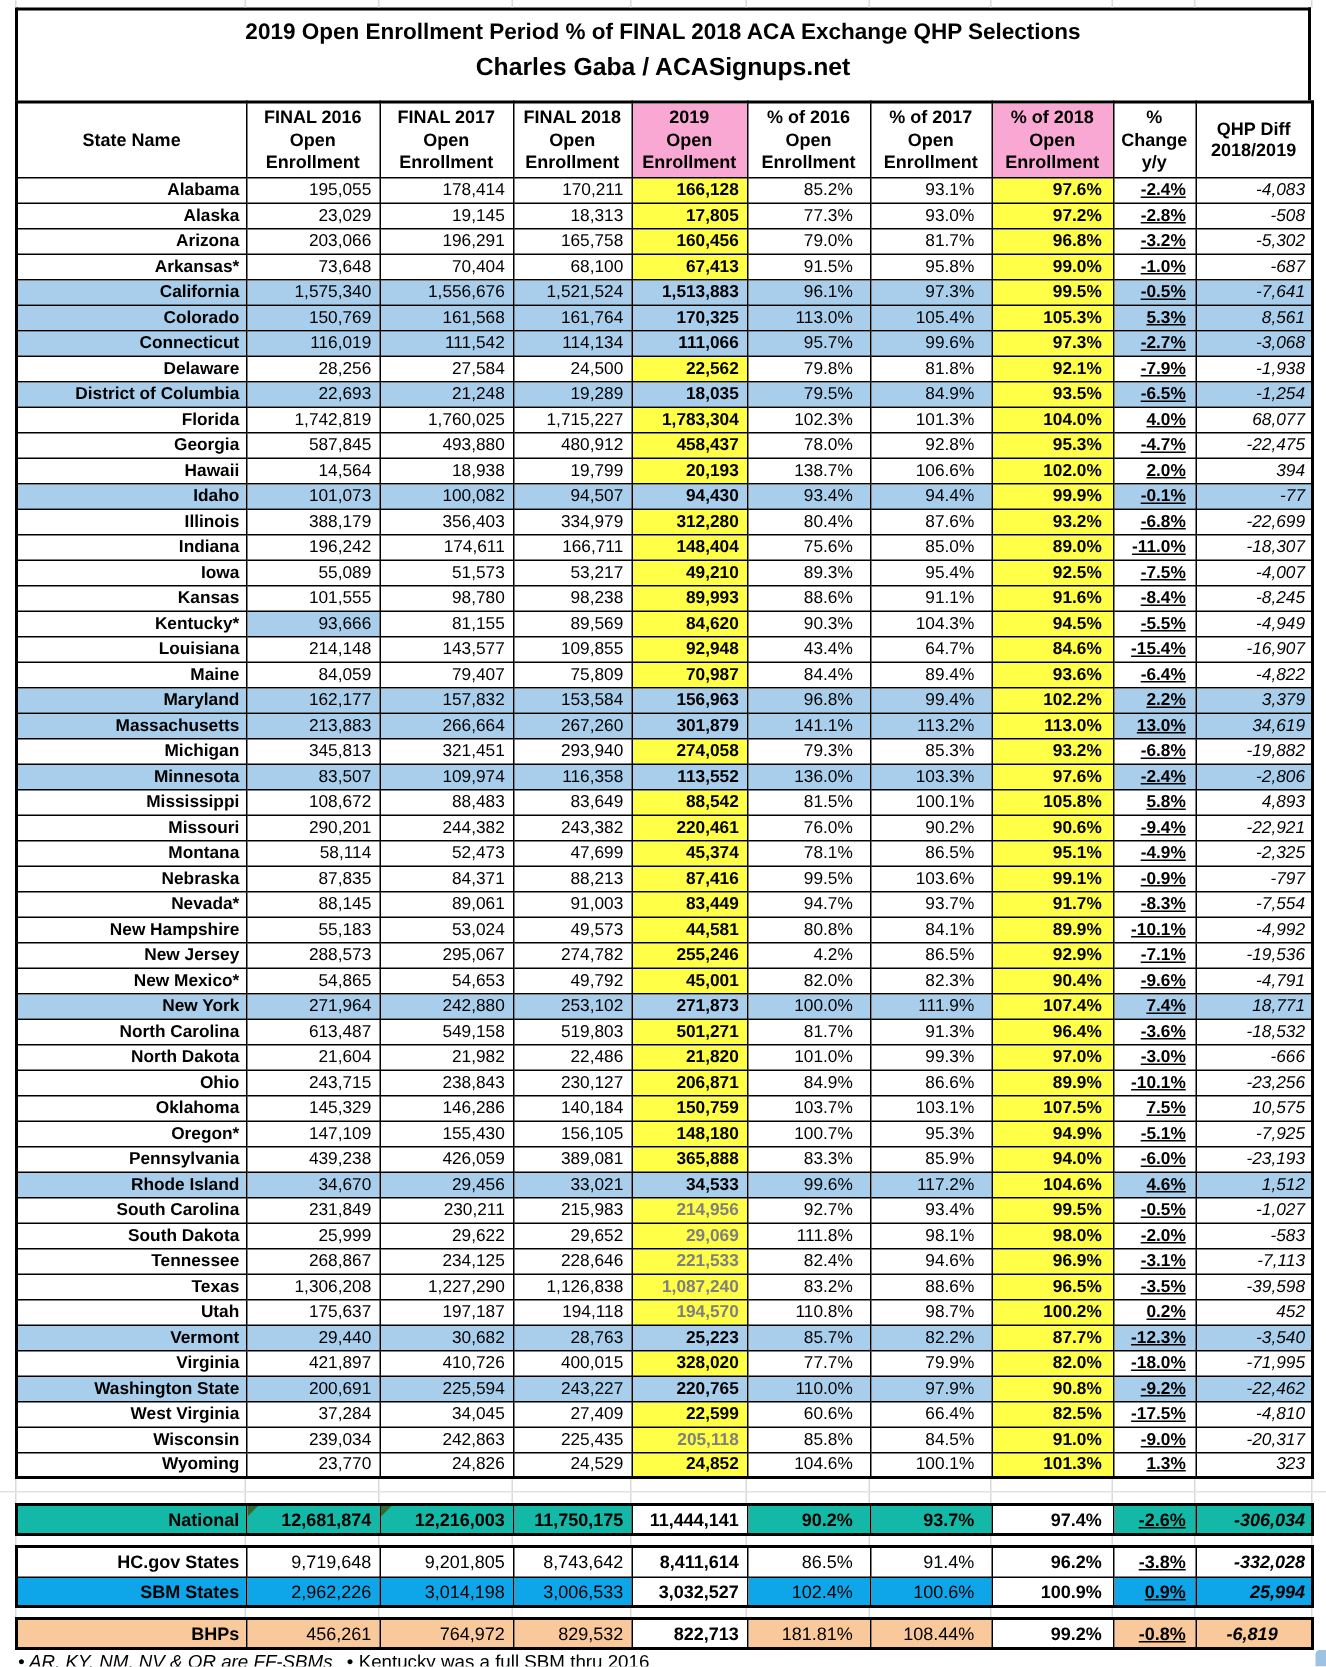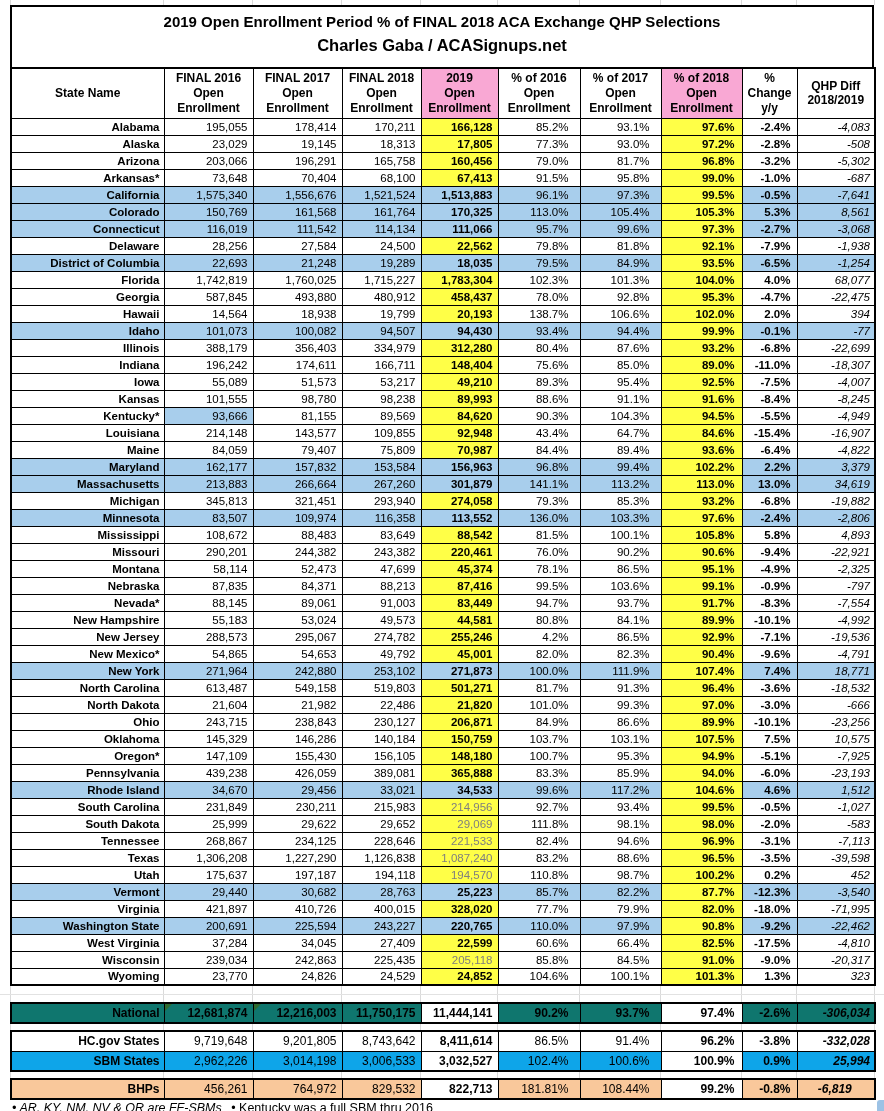--- a/index.html
+++ b/index.html
@@ -42,31 +42,31 @@
     font-size:12px;font-weight:bold;text-align:center;vertical-align:middle;
     white-space:pre-line;height:50px;line-height:1.22;padding:0 1px;background:#fff;
   }
   thead th.hl{background:#f9a8d4;}
   tbody tr{height:17px;}
   td.name{font-weight:bold;text-align:right;padding-right:4px;}
   td.num{text-align:right;}
   td.oe19{background:#ffff47;font-weight:bold;}
   td.p16,td.p17{padding-right:11px;}
   td.p18{background:#ffff47;font-weight:bold;padding-right:7px;}
-  td.chg{font-weight:bold;padding-right:6px;}
+  td.chg{font-weight:bold;padding-right:6px;text-decoration:underline;}
   td.diff{font-style:italic;padding-right:4px;}
   tr.sbm td{background:#a8ceec;}
   tr.sbm td.p18{background:#ffff47;}
   tr.ky td.f16{background:#a8ceec;}
-  tr.prov td.oe19{color:#7f7f7f;font-weight:normal;}
+  tr.prov td.oe19{color:#7f7f7f;font-weight:bold;}
   
   .tsum td{font-size:12px;height:20px;}
   .tsum td.name{padding-right:4px;}
   .tsum td.oe19,.tsum td.p18{background:none;}
-  .tnat td{background:#0f766e;font-weight:bold;}
+  .tnat td{background:#14b8a6;font-weight:bold;}
   .tnat td.diff{font-style:italic;}
   tr.hcgov td{background:#fff;}
   tr.sbmrow td{background:#0ea5e9;}
   .tgov td.name,.tgov td.oe19,.tgov td.p18,.tgov td.chg{font-weight:bold;}
   .tgov td.diff{font-weight:bold;font-style:italic;}
   .tbhp td{background:#f9c89b;}
   .tbhp td.name,.tbhp td.oe19,.tbhp td.p18,.tbhp td.chg{font-weight:bold;}
   .tbhp td.diff{font-weight:bold;text-align:center;}
   td.cmark{position:relative;}
   td.cmark .tri{position:absolute;left:0;top:0;width:0;height:0;display:block;

